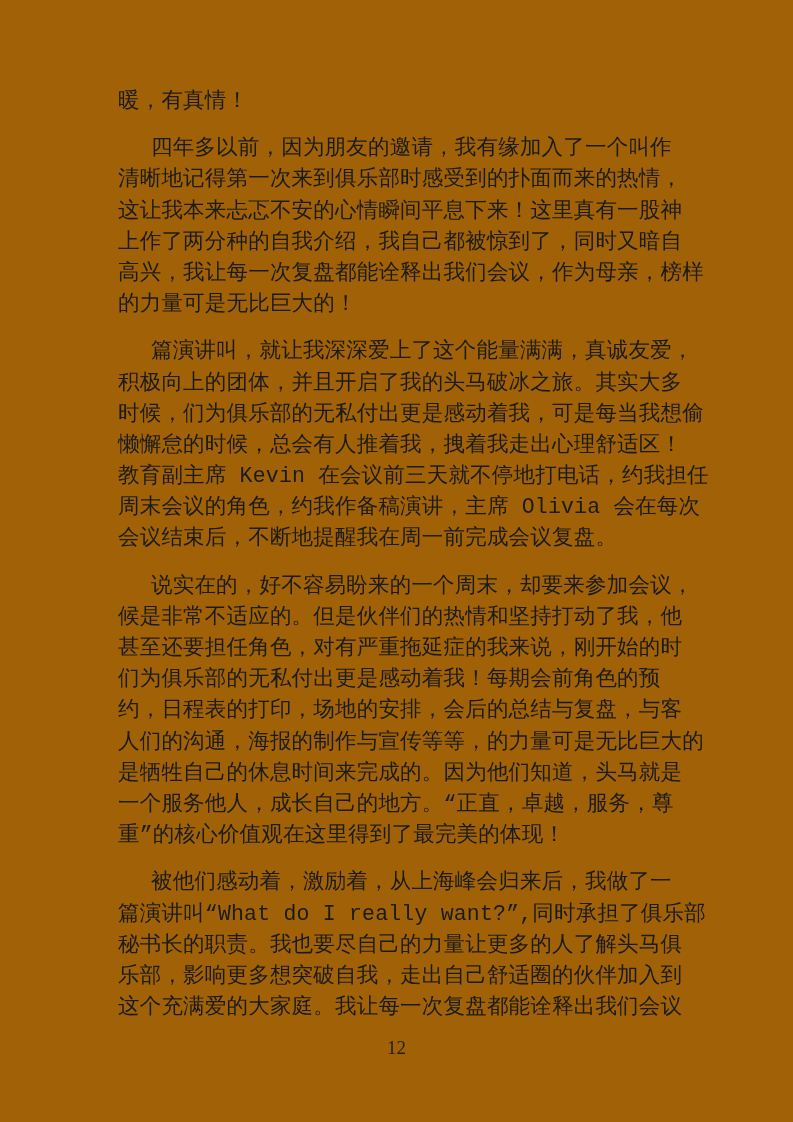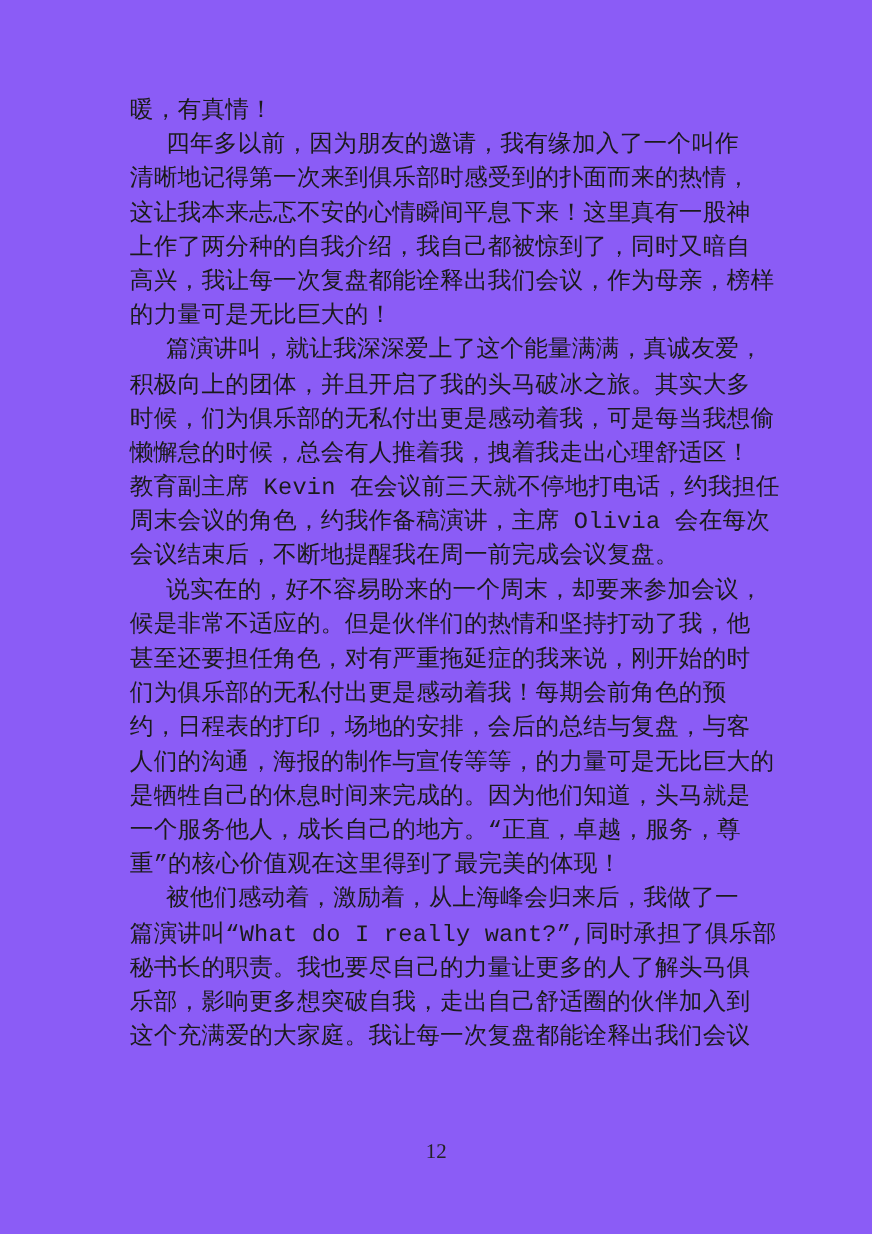--- a/index.html
+++ b/index.html
@@ -4,41 +4,42 @@
 <style>
   html, body {
     margin: 0;
     padding: 0;
     background: #ffffff;
   }
   .page {
     position: relative;
     width: 793px;
     height: 1122px;
-    background: #8b5cf6;
+    background: #a16207;
     overflow: hidden;
     color: #1b1b1b;
     font-family: "Liberation Mono", "DejaVu Sans Mono", monospace;
   }
   .text-block {
     position: absolute;
     left: 118px;
     top: 86px;
     width: 572px;
   }
   .text-line {
     height: 31.2px;
     line-height: 31.2px;
     font-size: 21.5px;
     letter-spacing: 0.2px;
     white-space: nowrap;
     color: #1b1b1b;
   }
   .text-line.indent {
     padding-left: 33px;
+    margin-top: 16px;
   }
   .page-number {
     position: absolute;
     top: 1037px;
     left: 0;
     width: 100%;
     text-align: center;
     font-size: 19px;
     font-family: "Liberation Serif", "DejaVu Serif", serif;
     color: #222222;

